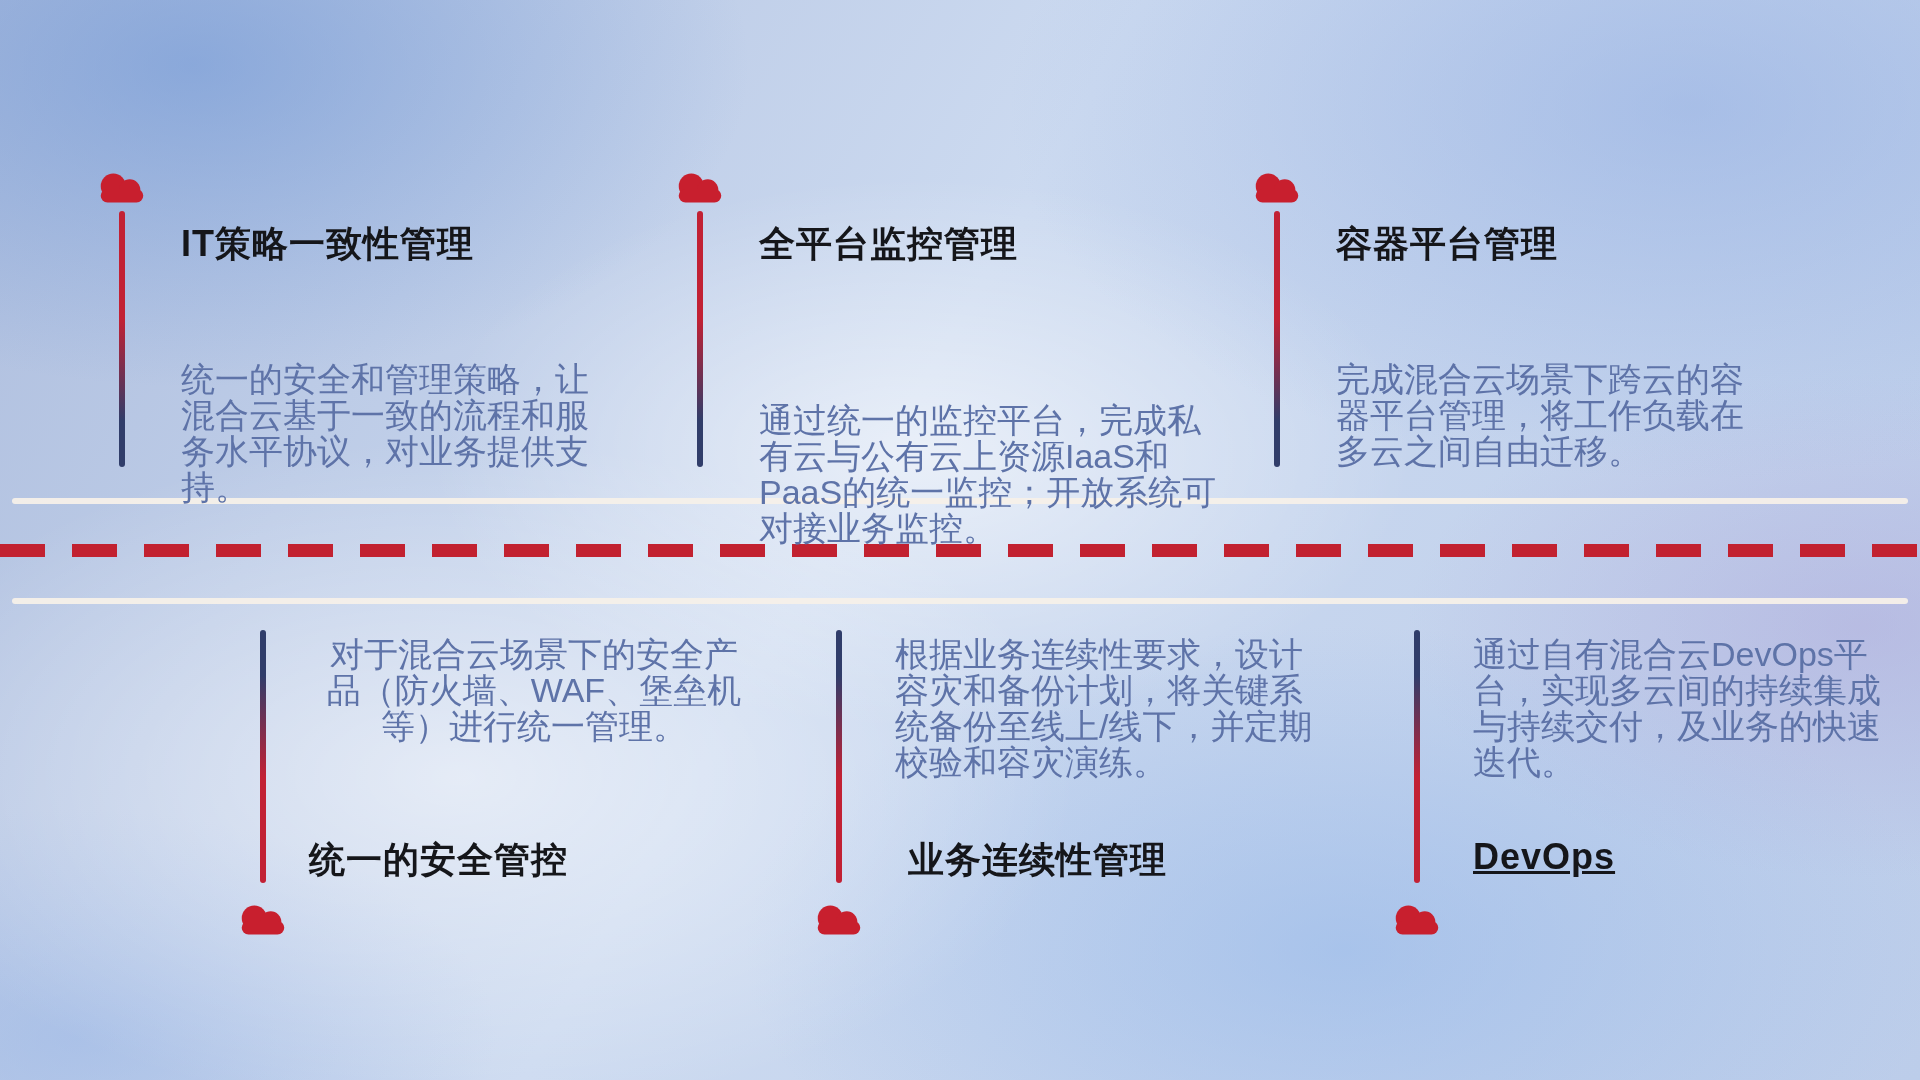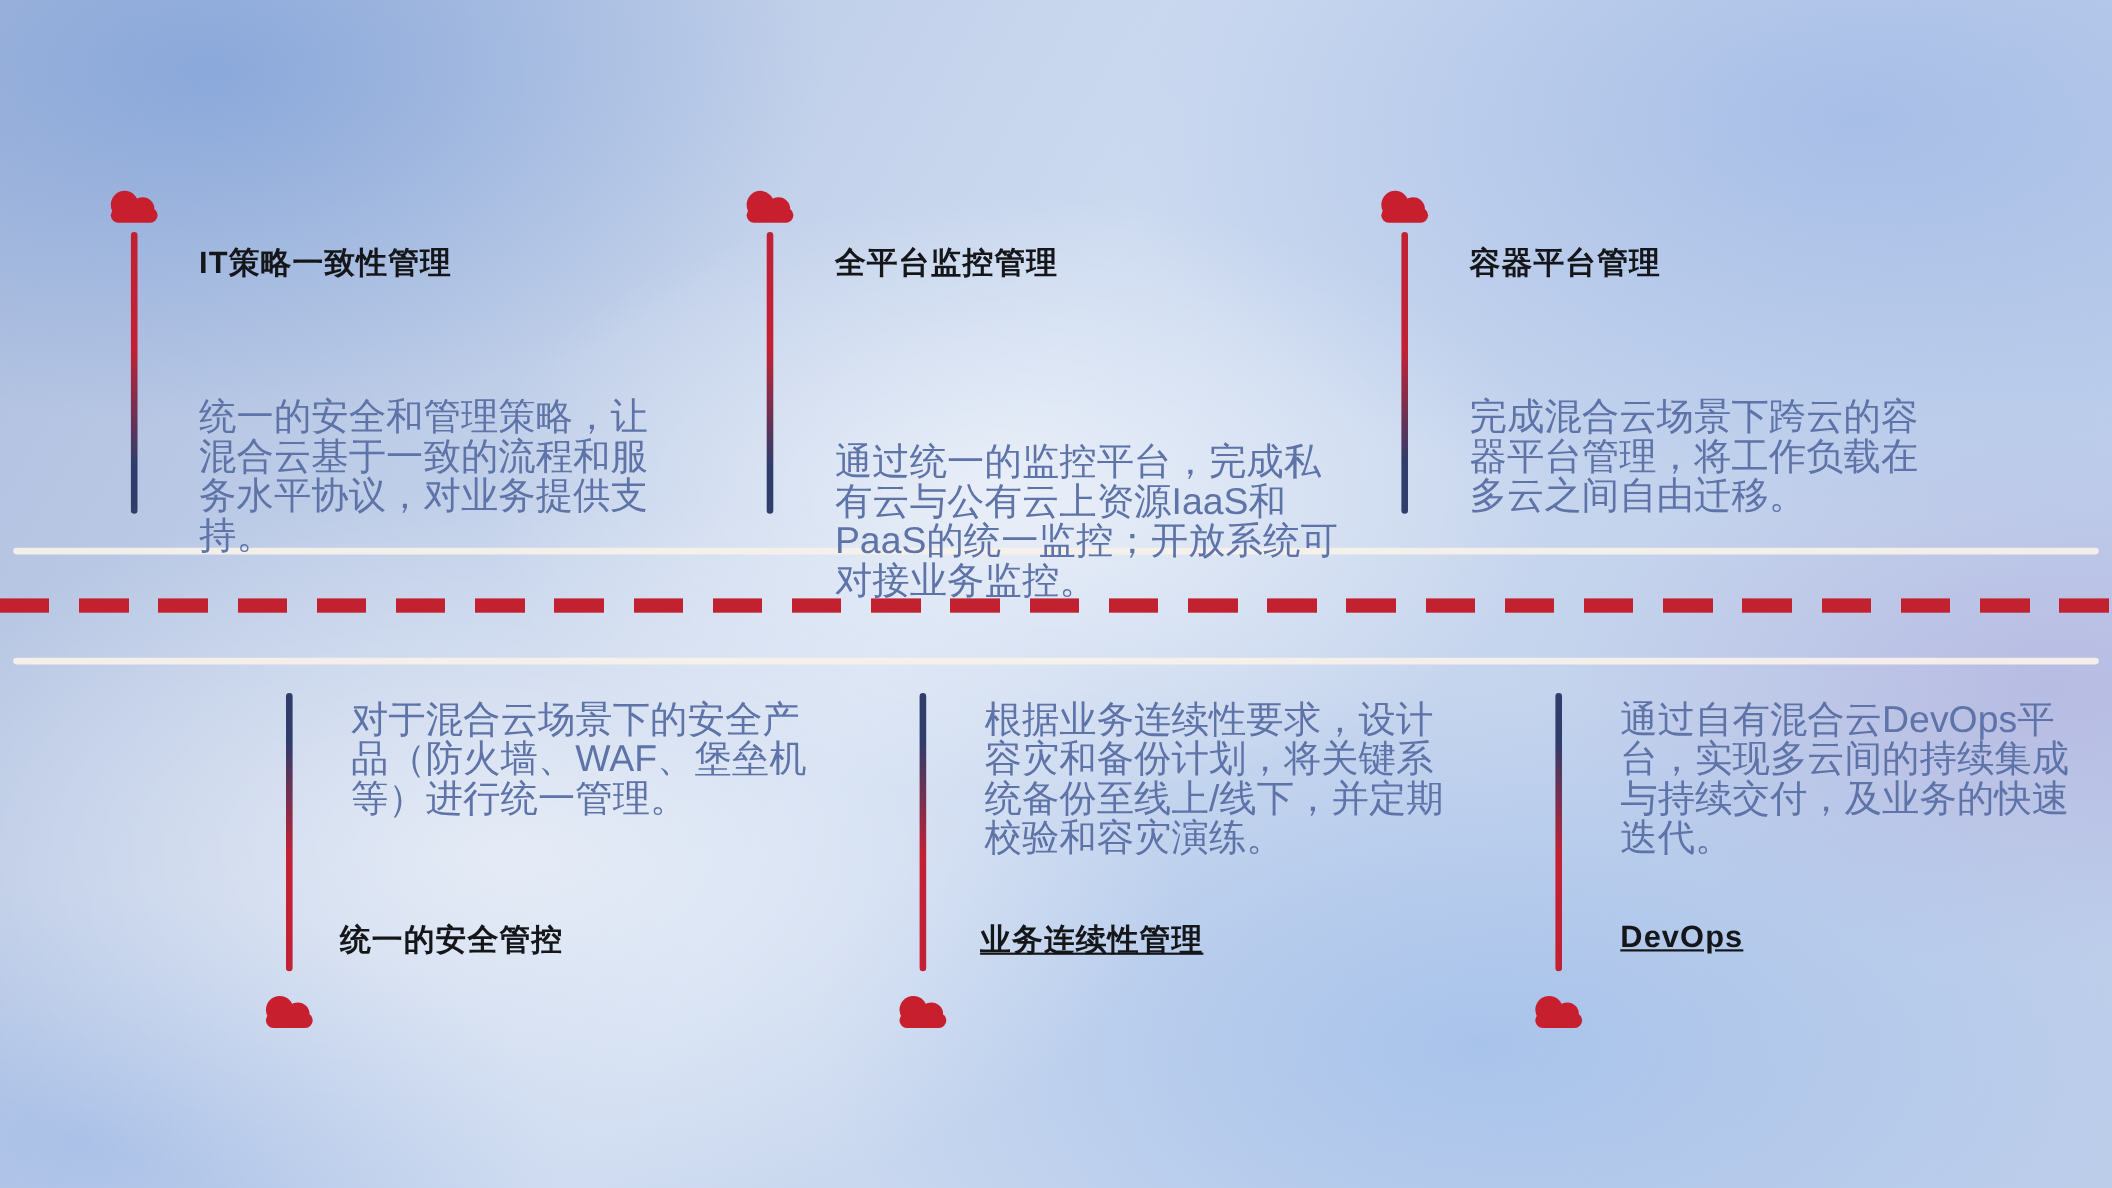--- a/index.html
+++ b/index.html
@@ -41,21 +41,21 @@
   .cloud svg { width:100%; height:100%; display:block; }
 
   .vline { position:absolute; left:-3px; width:6px; border-radius:3px; }
   .col.top .vline { top:44px; height:256px;
     background:linear-gradient(180deg, #c22134 0%, #c22134 42%, #303d6a 82%, #303d6a 100%); }
   .col.bottom .vline { top:0; height:253px;
     background:linear-gradient(0deg, #c22134 0%, #c22134 42%, #303d6a 82%, #303d6a 100%); }
 
   .item-title {
     position:absolute; white-space:nowrap;
-    font-size:28px; font-weight:700; color:#15161a; letter-spacing:1px;
+    font-size:36px; font-weight:700; color:#15161a; letter-spacing:1px;
   }
   .col.top .item-title { top:53px; }
   .col.bottom .item-title { top:206px; }
 
   .item-desc {
     position:absolute; font-size:34px; line-height:36px; color:#5e73a8;
   }
   .col.top .item-desc { top:194px; }
   .col.bottom .item-desc { top:6px; }
 </style>
@@ -117,37 +117,37 @@
     <div class="vline"></div>
     <div class="cloud">
       <svg viewBox="0 0 60 42">
           <g fill="#c81f2e">
         <circle cx="21" cy="19" r="13"></circle>
             <circle cx="38" cy="23" r="11"></circle>
         <rect x="8" y="22" width="44" height="14" rx="7"></rect>
           </g>
         </svg>
     </div>
-    <div class="item-desc" style="left:56px; width:430px;">对于混合云场景下的安全产品（防火墙、WAF、堡垒机等）进行统一管理。</div>
+    <div class="item-desc" style="left:56px; width:430px;text-align:center;">对于混合云场景下的安全产品（防火墙、WAF、堡垒机等）进行统一管理。</div>
     <div class="item-title" style="left:46px;">统一的安全管控</div>
   </div>
 
   <div class="col bottom" style="left:839px;">
     <div class="vline"></div>
     <div class="cloud">
       <svg viewBox="0 0 60 42">
           <g fill="#c81f2e">
         <circle cx="21" cy="19" r="13"></circle>
             <circle cx="38" cy="23" r="11"></circle>
         <rect x="8" y="22" width="44" height="14" rx="7"></rect>
           </g>
         </svg>
     </div>
     <div class="item-desc" style="left:56px; width:430px;">根据业务连续性要求，设计容灾和备份计划，将关键系统备份至线上/线下，并定期校验和容灾演练。</div>
-    <div class="item-title" style="left:52px;text-decoration:underline;">业务连续性管理</div>
+    <div class="item-title" style="left:69px;">业务连续性管理</div>
   </div>
 
   <div class="col bottom" style="left:1417px;">
     <div class="vline"></div>
     <div class="cloud">
       <svg viewBox="0 0 60 42">
           <g fill="#c81f2e">
         <circle cx="21" cy="19" r="13"></circle>
             <circle cx="38" cy="23" r="11"></circle>
         <rect x="8" y="22" width="44" height="14" rx="7"></rect>

